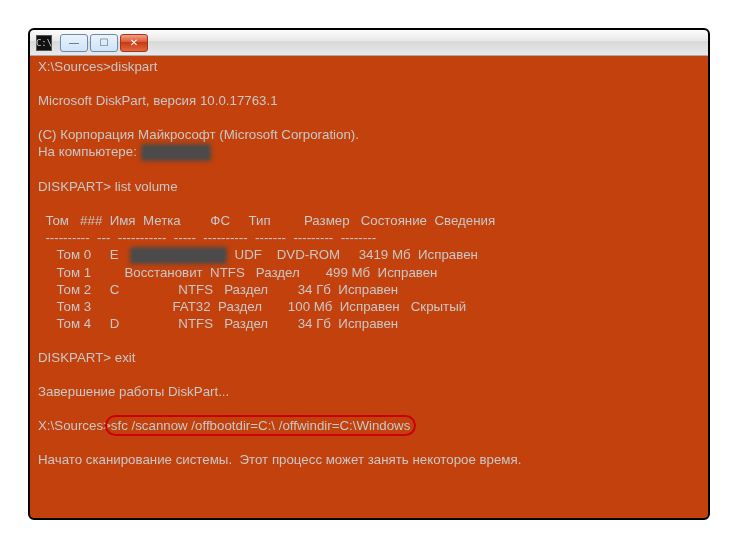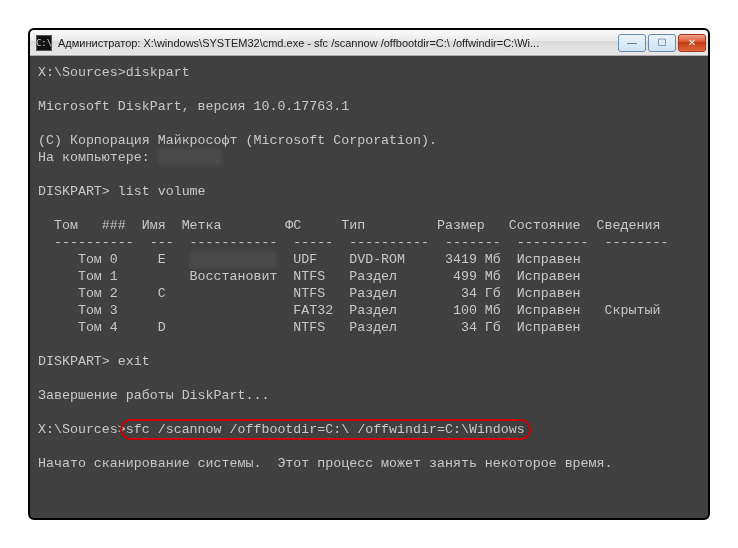--- a/index.html
+++ b/index.html
@@ -67,26 +67,26 @@
     font-size: 10px;
     color: #44607f;
     cursor: default;
   }
   .winbtn.close {
     background: linear-gradient(to bottom, #f3a088, #d9552e 45%, #c53b16 46%, #e0683d);
     border-color: #a4341a;
     color: #fff;
   }
   .console {
-    background: #404040;
+    background: #c2410c;
     color: #c8c8c8;
-    font-family: Liberation Mono, monospace;
+    font-family: Liberation Sans, sans-serif;
     font-size: 13.3px;
     line-height: 17px;
-    padding: 8px 8px 8px 8px;
+    padding: 2px 8px 8px 8px;
     height: calc(100% - 26px);
     white-space: pre;
     overflow: hidden;
     border-radius: 0 0 4px 4px;
   }
   .blur {
     display: inline-block;
     color: transparent;
     background: #4a4a4a;
     border-radius: 2px;
@@ -107,21 +107,20 @@
     border-radius: 11px;
     pointer-events: none;
   }
 </style>
 </head>
 <body>
 
 <div class="outer">
   <div class="titlebar">
     <span class="icon">C:\</span>
-    <span class="title">Администратор: X:\windows\SYSTEM32\cmd.exe - sfc  /scannow /offbootdir=C:\ /offwindir=C:\Wi...</span>
     <div class="btns">
       <div class="winbtn">—</div>
       <div class="winbtn">☐</div>
       <div class="winbtn close">✕</div>
     </div>
   </div>
 
   <div class="console"><span>X:\Sources&gt;</span><span>diskpart</span>
 
 <span>Microsoft DiskPart, версия 10.0.17763.1</span>

